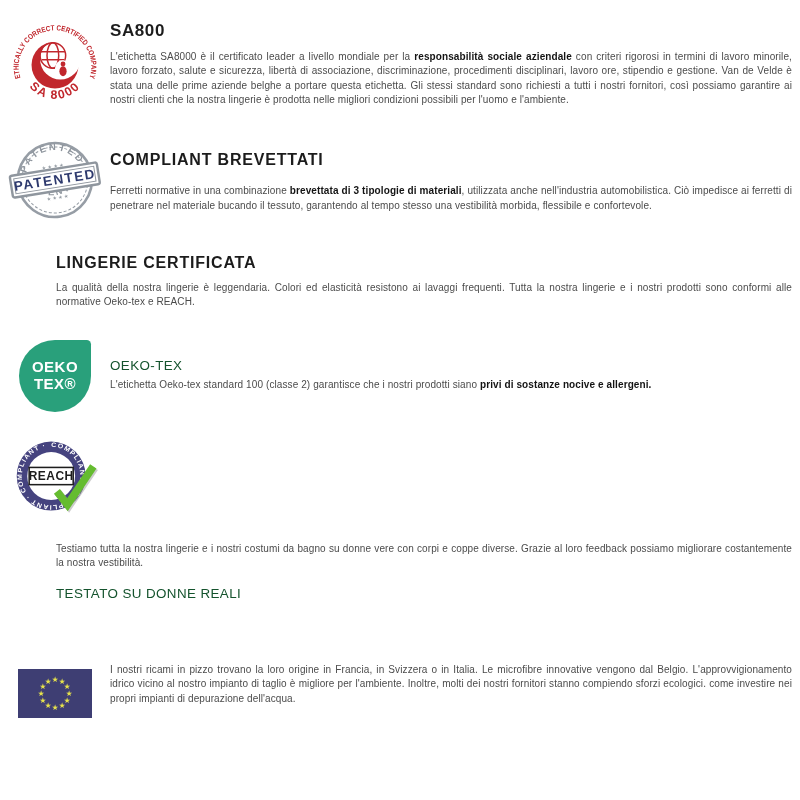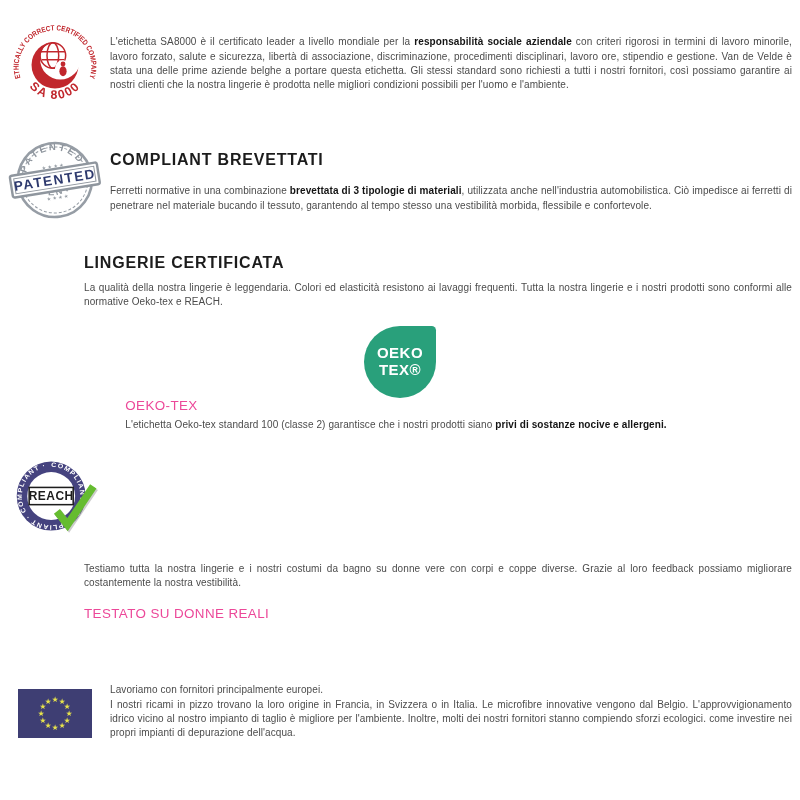--- a/index.html
+++ b/index.html
@@ -17,29 +17,29 @@
     font-size:17px;font-weight:600;color:#1c1c1c;letter-spacing:.6px;
     margin:0 0 9px 0;
   }
   .heading.caps{font-size:16px;letter-spacing:.8px;}
   .para{
     font-size:10px;line-height:1.43;color:#4b4b4b;text-align:justify;
     letter-spacing:.1px;margin:0;
   }
   .para b{color:#141414;font-weight:700;}
   .sublabel{
-    font-size:13.4px;color:#ec4899;letter-spacing:.4px;margin:0 0 5px 0;
-  }
-  .indent{margin-left:84px;padding-right:8px;}
+    font-size:13.4px;color:#14532d;letter-spacing:.4px;margin:0 0 5px 0;
+  }
+  .indent{margin-left:56px;padding-right:8px;}
   
   #sec-sa800{padding-top:16px;}
   #sec-ferretti{margin-top:26px;}
   #sec-ferretti .heading{margin-bottom:15px;}
   #sec-lingerie{margin-top:28px;}
-  #sec-oeko{margin-top:16px;flex-direction:column;}
+  #sec-oeko{margin-top:30px;}
   #sec-reach{margin-top:20px;}
   #lbl-testato{margin-top:16px;}
   #para-testato{margin-top:20px;}
   #sec-eu{margin-top:62px;}
   #sec-eu .logo-cell{padding-top:6px;}
   #sec-fsc{margin-top:16px;}
   #sec-fsc .logo-cell{padding-top:2px;}
   
   .oeko-drop{
     width:72px;height:72px;background:#29a07b;
@@ -75,20 +75,21 @@
           <ellipse cx="43" cy="37" rx="5.5" ry="12"></ellipse>
           <line x1="31.5" y1="33.5" x2="54.5" y2="33.5"></line>
           <line x1="32.5" y1="41" x2="53.5" y2="41"></line>
         </g>
         <circle cx="52.5" cy="49" r="7.5" fill="#ffffff"></circle>
         <circle cx="52.5" cy="45" r="2.3" fill="#c1272d"></circle>
         <ellipse cx="52.5" cy="51.8" rx="3.4" ry="4.6" fill="#c1272d"></ellipse>
       </svg>
     </div>
     <div class="text-cell">
+      <h2 class="heading">SA800</h2>
       <p class="para"><span>L'etichetta SA8000 è il certificato leader a livello mondiale per la </span><b>responsabilità sociale aziendale</b><span> con criteri rigorosi in termini di lavoro minorile, lavoro forzato, salute e sicurezza, libertà di associazione, discriminazione, procedimenti disciplinari, lavoro ore, stipendio e gestione. Van de Velde è stata una delle prime aziende belghe a portare questa etichetta.  Gli stessi standard sono richiesti a tutti i nostri fornitori, così possiamo garantire ai nostri clienti che la nostra lingerie è prodotta nelle migliori condizioni possibili per l'uomo e l'ambiente.</span></p>
     </div>
   </div>
 
   <div class="row" id="sec-ferretti">
     <div class="logo-cell">
       <svg viewBox="0 0 96 88" width="96" height="88">
         <defs>
           <path id="pat-top" d="M 22,54 A 29,29 0 1 1 74,54" fill="none"></path>
           <path id="pat-bot" d="M 22,42 A 30,30 0 0 0 74,42" fill="none"></path>
@@ -174,21 +175,20 @@
           <text x="37" y="41.1">★</text>
           <text x="30" y="39.2">★</text>
           <text x="24.9" y="34.1">★</text>
           <text x="23" y="27.1">★</text>
           <text x="24.9" y="20.1">★</text>
           <text x="30" y="15">★</text>
         </g>
       </svg>
     </div>
     <div class="text-cell">
-      <p class="para" style="text-align:left;">Lavoriamo con fornitori principalmente europei.</p>
       <p class="para">I nostri ricami in pizzo trovano la loro origine in Francia, in Svizzera o in Italia. Le microfibre innovative vengono dal Belgio. L'approvvigionamento idrico vicino al nostro impianto di taglio è migliore per l'ambiente. Inoltre, molti dei nostri fornitori stanno compiendo sforzi ecologici. come investire nei propri impianti di depurazione dell'acqua.</p>
     </div>
   </div>
 
   <div class="row top" id="sec-fsc">
     <div class="logo-cell">
       
     </div>
     <div class="text-cell">
       <p class="para"></p>

